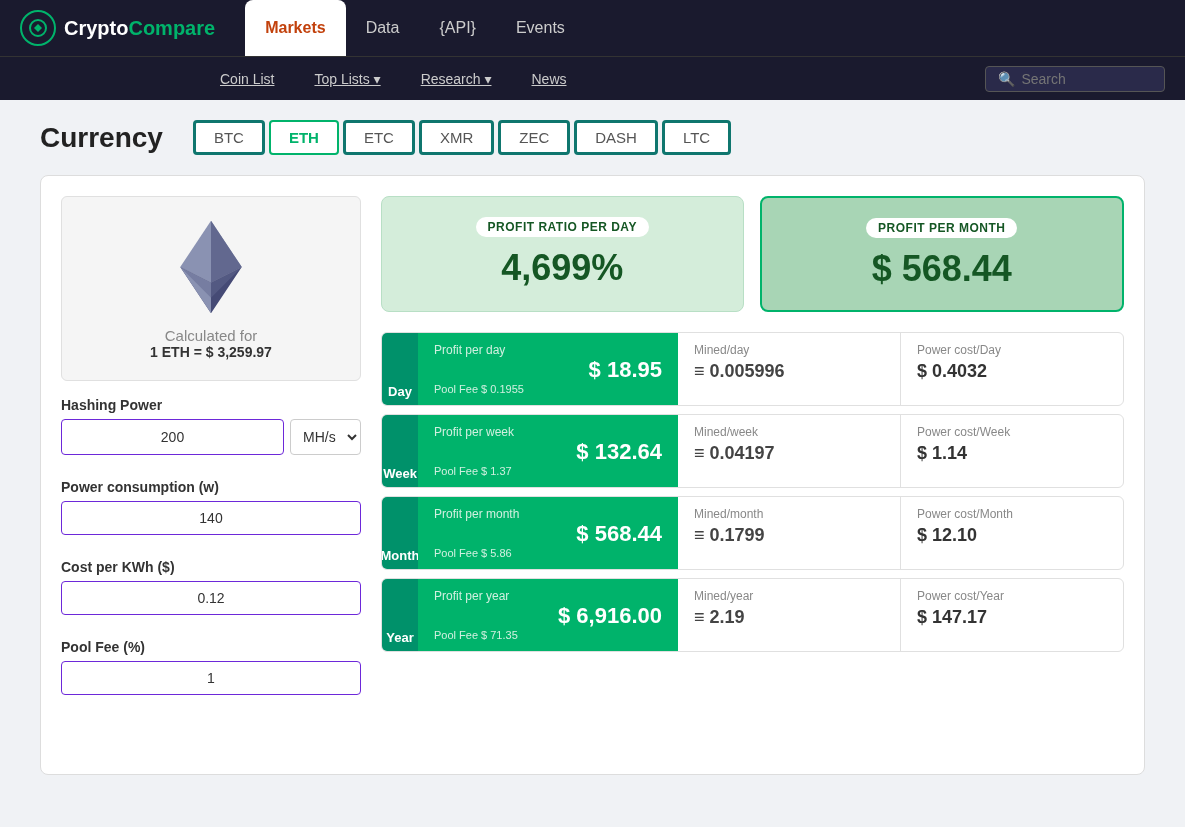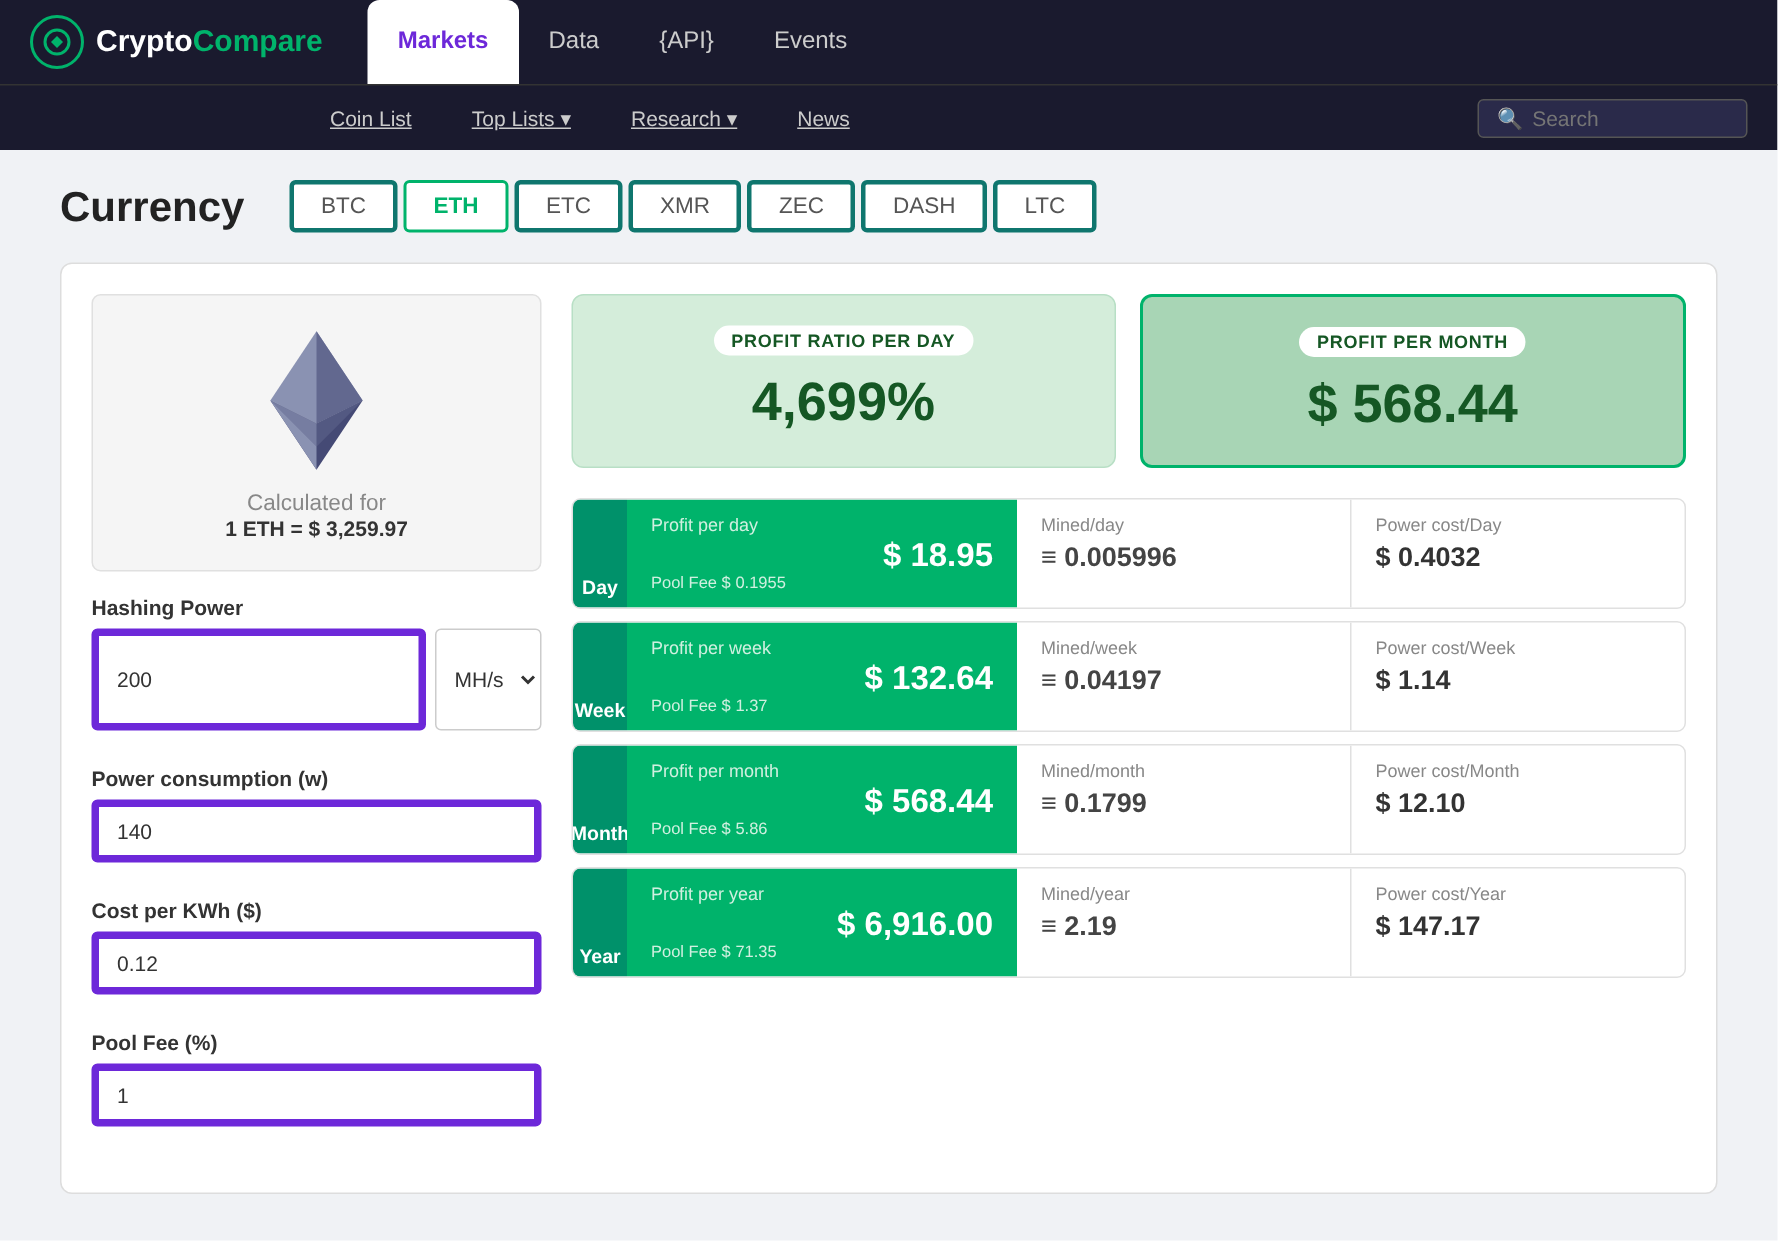--- a/index.html
+++ b/index.html
@@ -43,21 +43,21 @@
       padding: 0 20px;
       height: 56px;
       display: flex;
       align-items: center;
       font-size: 16px;
       cursor: pointer;
       text-decoration: none;
     }
     .nav-item.active {
       background: #fff;
-      color: #6d28d9;
+      color: #c2410c;
       font-weight: bold;
       border-radius: 8px 8px 0 0;
     }
 
     
     .secondary-nav {
       background: #1a1a2e;
       border-top: 1px solid #333;
       display: flex;
       align-items: center;
@@ -181,31 +181,32 @@
       font-weight: bold;
       color: #333;
       margin-bottom: 6px;
       display: block;
     }
     .form-input-row {
       display: flex;
       gap: 6px;
     }
     .form-input {
-      border: 5px solid #6d28d9;
+      border: 1px solid #6d28d9;
       border-radius: 4px;
       padding: 8px 12px;
       font-size: 14px;
       width: 100%;
       color: #333;
+      text-align: center;
     }
     .form-select {
       border: 1px solid #ccc;
       border-radius: 4px;
-      padding: 24px 8px;
+      padding: 8px 8px;
       font-size: 14px;
       color: #333;
       background: #fff;
       width: 90px;
     }
 
     
     .right-panel {
       flex: 1;
     }

